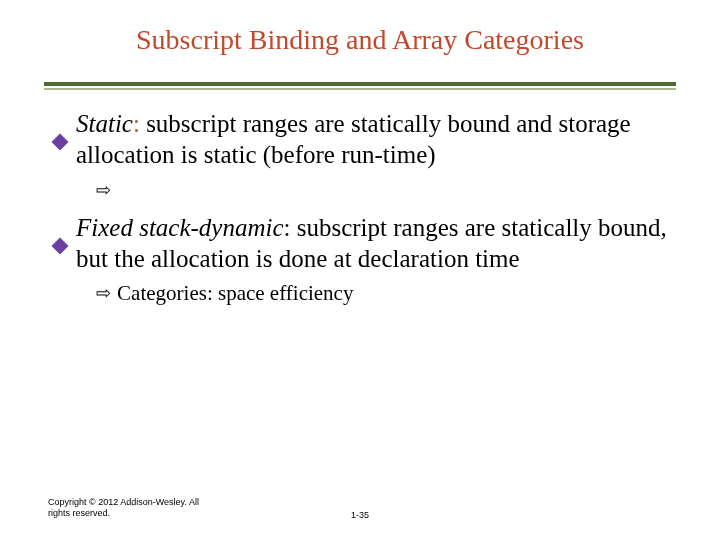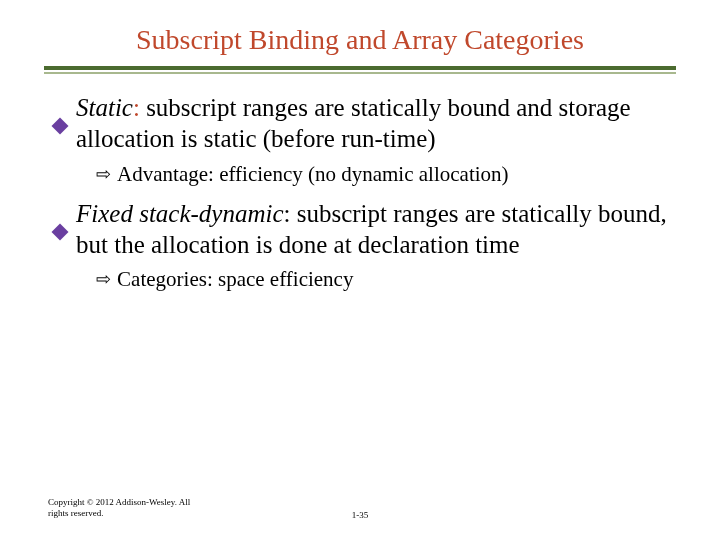--- a/index.html
+++ b/index.html
@@ -16,21 +16,21 @@
     width: 100%;
     height: 100%;
     padding: 24px 48px 0 48px;
     position: relative;
   }
   .title {
     text-align: center;
     font-size: 28px;
     color: #c0482c;
     font-family: "Times New Roman", Times, serif;
-    margin-bottom: 10px;
+    margin-bottom: 26px;
     font-weight: normal;
   }
   .rule-wrap {
     margin: 0 -4px 18px -4px;
   }
   .rule-top {
     height: 4px;
     background: #4b6b2f;
   }
   .rule-bottom {
@@ -89,21 +89,21 @@
     font-size: 18px;
     color: #000;
   }
   .footer {
     position: absolute;
     left: 48px;
     bottom: 20px;
     right: 48px;
     display: flex;
     align-items: flex-end;
-    font-family: Liberation Serif, serif;
+    font-family: Liberation Sans, sans-serif;
     font-size: 9px;
     color: #000;
   }
   .footer .copyright {
     width: 160px;
     line-height: 1.3;
   }
   .footer .pagenum {
     position: absolute;
     left: 50%;
@@ -126,21 +126,20 @@
   <div class="content">
 
     <div class="bullet-main">
       <span class="diamond"></span>
       <span class="txt">
         <span class="term">Static</span><span class="colon-accent">:</span><span> subscript ranges are statically bound and storage allocation is static (before run-time)</span>
       </span>
     </div>
     <div class="sub-bullet">
       <span class="arrow">⇨</span>
-      <span>Advantage: efficiency (no dynamic allocation)</span>
     </div>
 
     <div class="bullet-main">
       <span class="diamond"></span>
       <span class="txt">
         <span class="term">Fixed stack-dynamic</span><span>: subscript ranges are statically bound, but the allocation is done at declaration time</span>
       </span>
     </div>
     <div class="sub-bullet">
       <span class="arrow">⇨</span>

